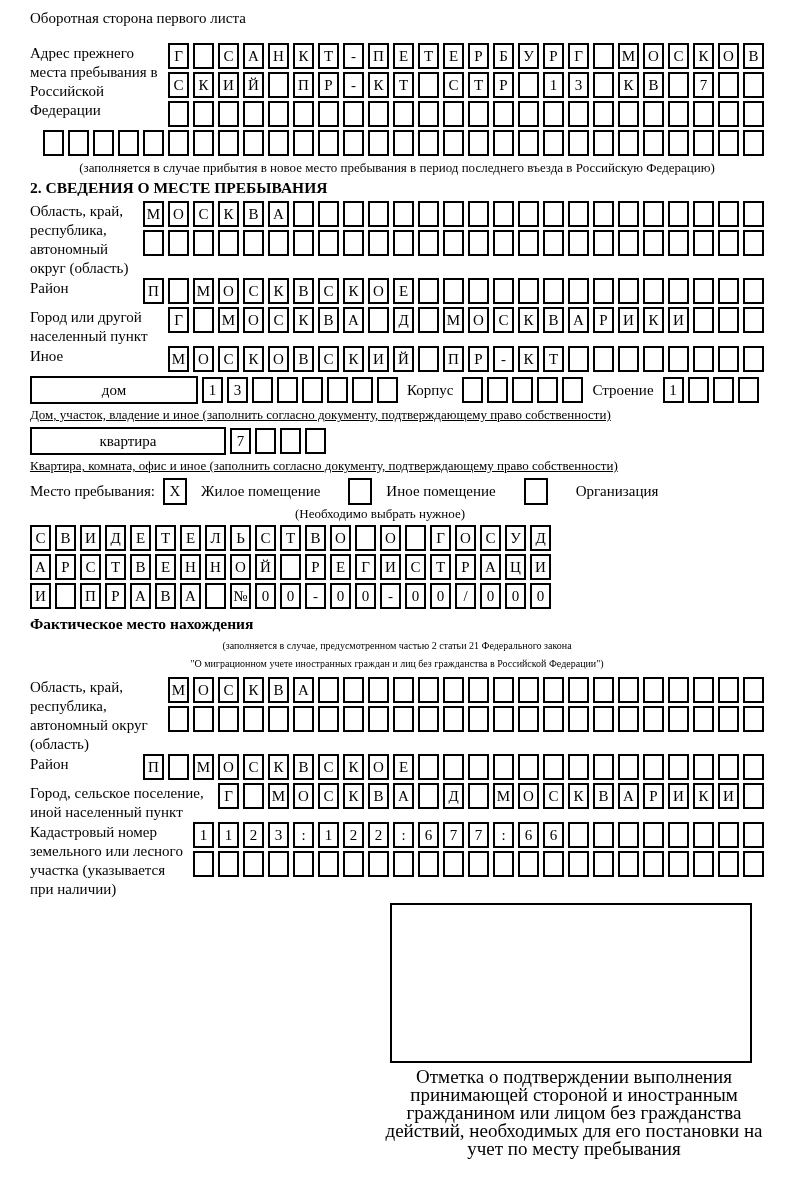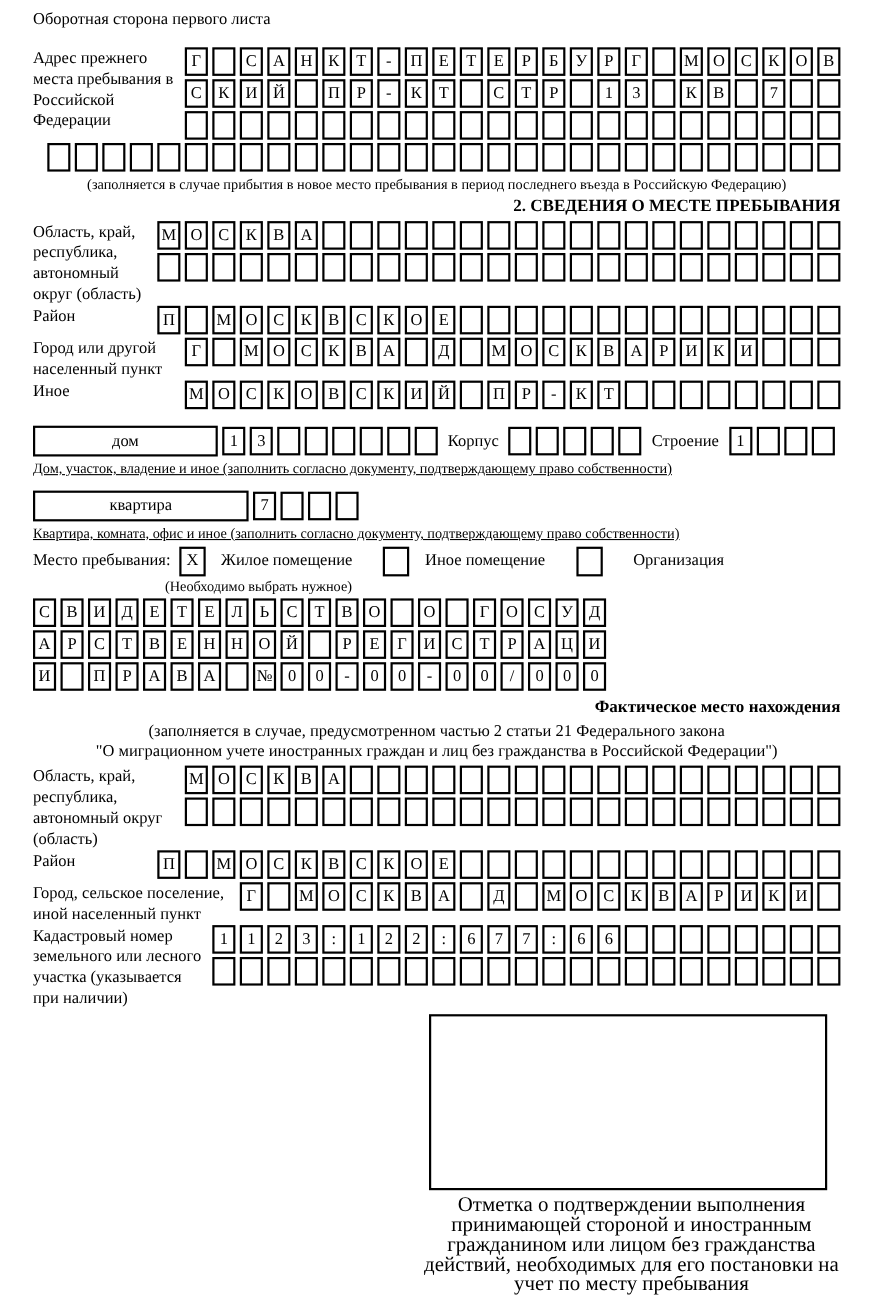--- a/index.html
+++ b/index.html
@@ -21,41 +21,41 @@
   .box {
     width: 21px; height: 26px; flex: 0 0 21px;
     border: 2px solid #000;
     display: inline-flex; align-items: center; justify-content: center;
     font-size: 15px; line-height: 1;
   }
 
   .caption { font-size: 13px; line-height: 17px; }
   .caption.center { text-align: center; }
 
-  .sec-title { text-align: right; font-weight: bold; font-size: 15.5px; margin: 3px 0 4px 0; }
-
-  .house-row { display: flex; align-items: flex-start; gap: 4px; margin-top: 12px; margin-bottom: 2px; }
+  .sec-title { text-align: left; font-weight: bold; font-size: 15.5px; margin: 3px 0 4px 0; }
+
+  .house-row { display: flex; align-items: flex-start; gap: 4px; margin-top: 1px; margin-bottom: 2px; }
   .wide-box { border: 2px solid #000; height: 28px; display: flex; align-items: center; justify-content: center; font-size: 15px; flex: 0 0 auto; }
   .wide-box.dom { width: 168px; }
   .wide-box.kv  { width: 196px; }
   .inline-label { font-size: 15px; line-height: 28px; padding: 0 5px; white-space: nowrap; }
   .house-row .boxrow { margin-bottom: 0; margin-top: 1px; }
 
   .note-left { font-size: 13px; line-height: 17px; margin-bottom: 4px; text-decoration: underline; }
 
   .stay-row { display: flex; align-items: center; font-size: 15px; margin-top: 4px; }
   .checkbox {
     width: 24px; height: 27px; border: 2px solid #000;
     display: inline-flex; align-items: center; justify-content: center;
     font-size: 15px; flex: 0 0 auto;
   }
   .stay-row .gap-s { width: 8px; }  .stay-row .gap-m { width: 14px; }  .stay-row .gap-l { width: 28px; }
-  .stay-note { font-size: 13px; text-align: left; width: 460px; margin-left: 120px; margin-top: 1px; margin-bottom: 3px; }
-
-  .fact-note { font-size: 15px; line-height: 18px; text-align: center; margin-bottom: 4px; }
+  .stay-note { font-size: 13px; text-align: center; width: 460px; margin-left: 120px; margin-top: 1px; margin-bottom: 3px; }
+
+  .fact-note { font-size: 10px; line-height: 18px; text-align: center; margin-bottom: 4px; }
 
   .stamp-wrap { width: 380px; margin-left: auto; margin-top: 4px; }
   .stamp-box { width: 362px; height: 160px; border: 2px solid #000; margin-left: 6px; }
   .stamp-caption { font-size: 19px; line-height: 18px; text-align: center; margin-top: 5px; }
 
   .mb2 { margin-bottom: 2px; }
 </style>
 </head>
 <body>
 

